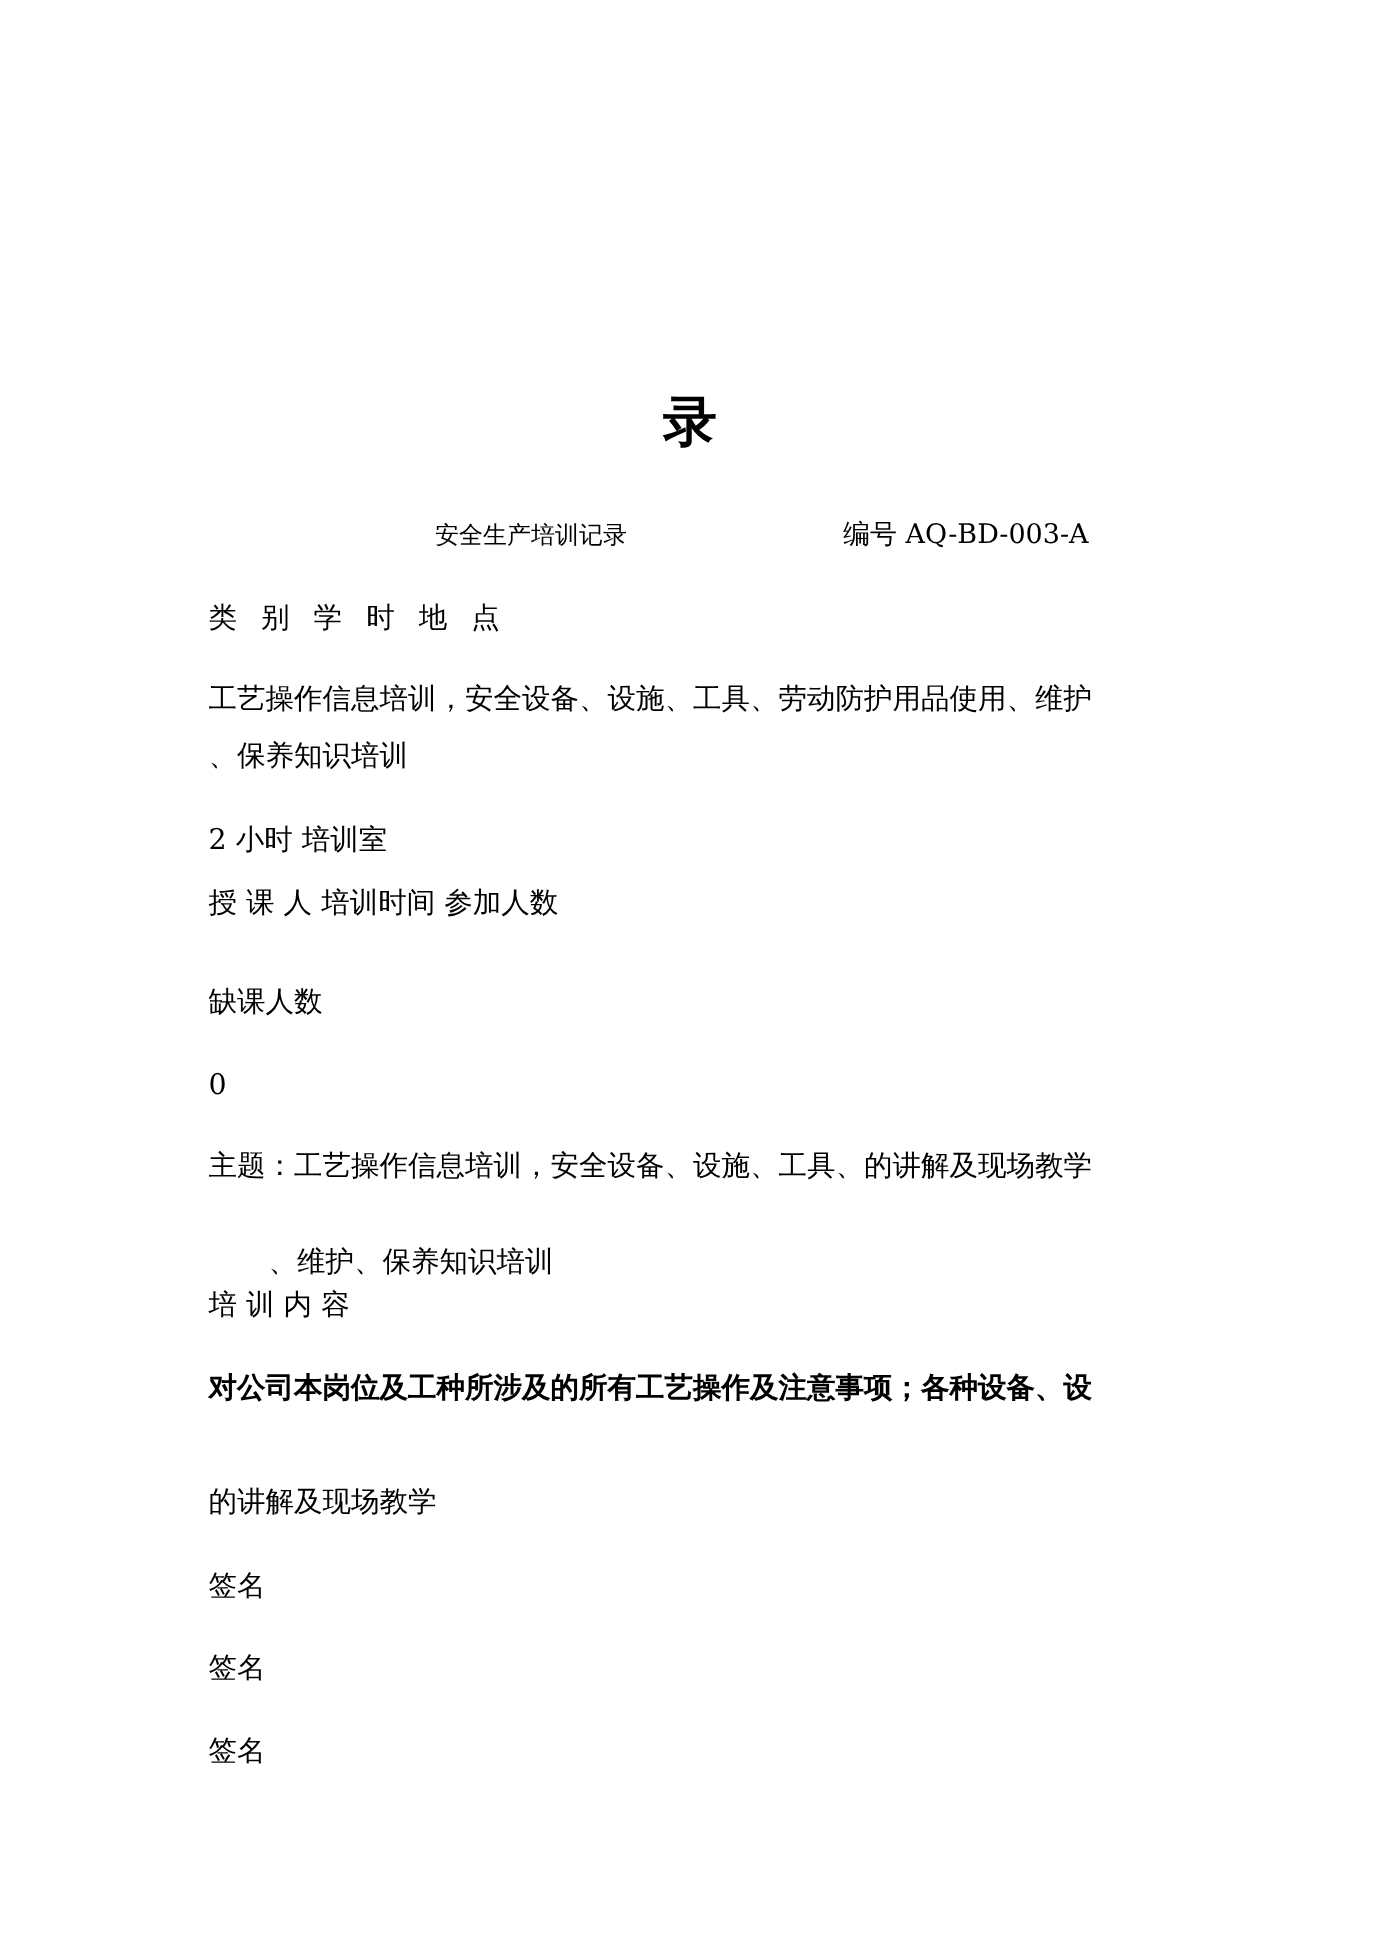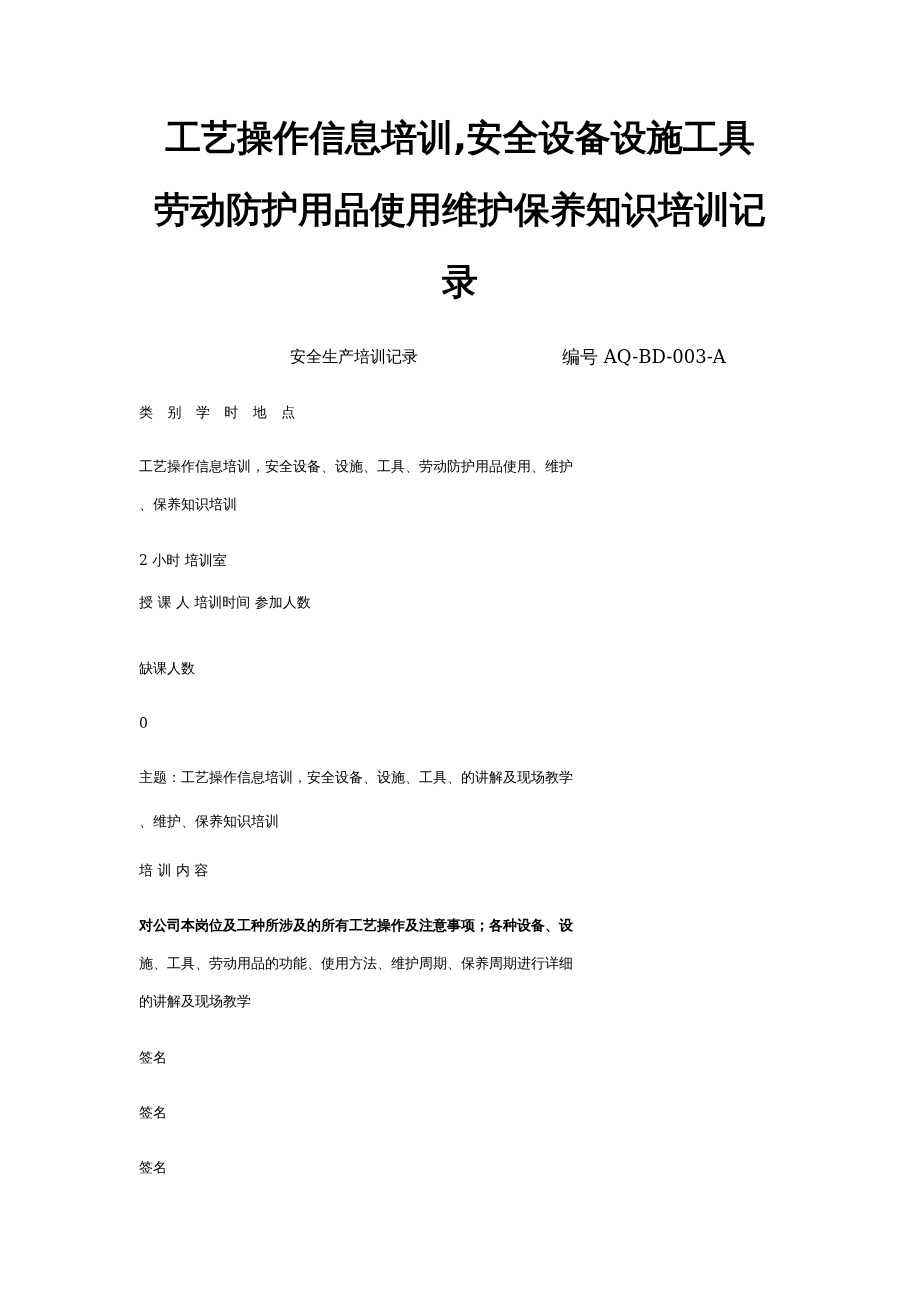--- a/index.html
+++ b/index.html
@@ -34,21 +34,21 @@
       white-space: nowrap;
       letter-spacing: 0px;
     }
     .t1 { top: 118px; }
     .t2 { top: 190px; }
     .t3 { top: 262px; }
 
     .line {
       position: absolute;
       left: 139px;
-      font-size: 14px;
+      font-size: 19px;
       line-height: 24px;
       white-space: nowrap;
     }
     .subheader-left {
       position: absolute;
       left: 290px;
       top: 345px;
       font-size: 16px;
       line-height: 24px;
       white-space: nowrap;
@@ -61,46 +61,43 @@
       line-height: 24px;
       white-space: nowrap;
     }
     .spaced { word-spacing: 10px; }
   </style>
 </head>
 <body>
 
 <div class="page">
 
-  <div class="title t1">工艺操作信息培训,安全设备设施工具</div>
-  <div class="title t2">劳动防护用品使用维护保养知识培训记</div>
   <div class="title t3">录</div>
 
   <div class="subheader-left">安全生产培训记录</div>
   <div class="subheader-right">编号 AQ-BD-003-A</div>
 
   <div class="line spaced" style="top:400px;">类  别 学  时 地  点</div>
 
   <div class="line" style="top:454px;">工艺操作信息培训，安全设备、设施、工具、劳动防护用品使用、维护</div>
   <div class="line" style="top:492px;">、保养知识培训</div>
 
   <div class="line" style="top:548px;">2 小时  培训室</div>
 
   <div class="line" style="top:590px;">授 课 人   培训时间   参加人数</div>
 
   <div class="line" style="top:656px;">缺课人数</div>
 
   <div class="line" style="top:711px;">0</div>
 
   <div class="line" style="top:765px;">主题：工艺操作信息培训，安全设备、设施、工具、的讲解及现场教学</div>
-  <div class="line" style="top:809px;">、维护、保养知识培训</div>
+  <div class="line" style="top:829px;margin-left:40px;">、维护、保养知识培训</div>
 
   <div class="line" style="top:858px;">培 训 内 容</div>
 
   <div class="line" style="top:913px;font-weight:bold;">对公司本岗位及工种所涉及的所有工艺操作及注意事项；各种设备、设</div>
-  <div class="line" style="top:951px;">施、工具、劳动用品的功能、使用方法、维护周期、保养周期进行详细</div>
   <div class="line" style="top:989px;">的讲解及现场教学</div>
 
   <div class="line" style="top:1045px;">签名</div>
   <div class="line" style="top:1100px;">签名</div>
   <div class="line" style="top:1155px;">签名</div>
 
 </div>
 
 </body></html>

